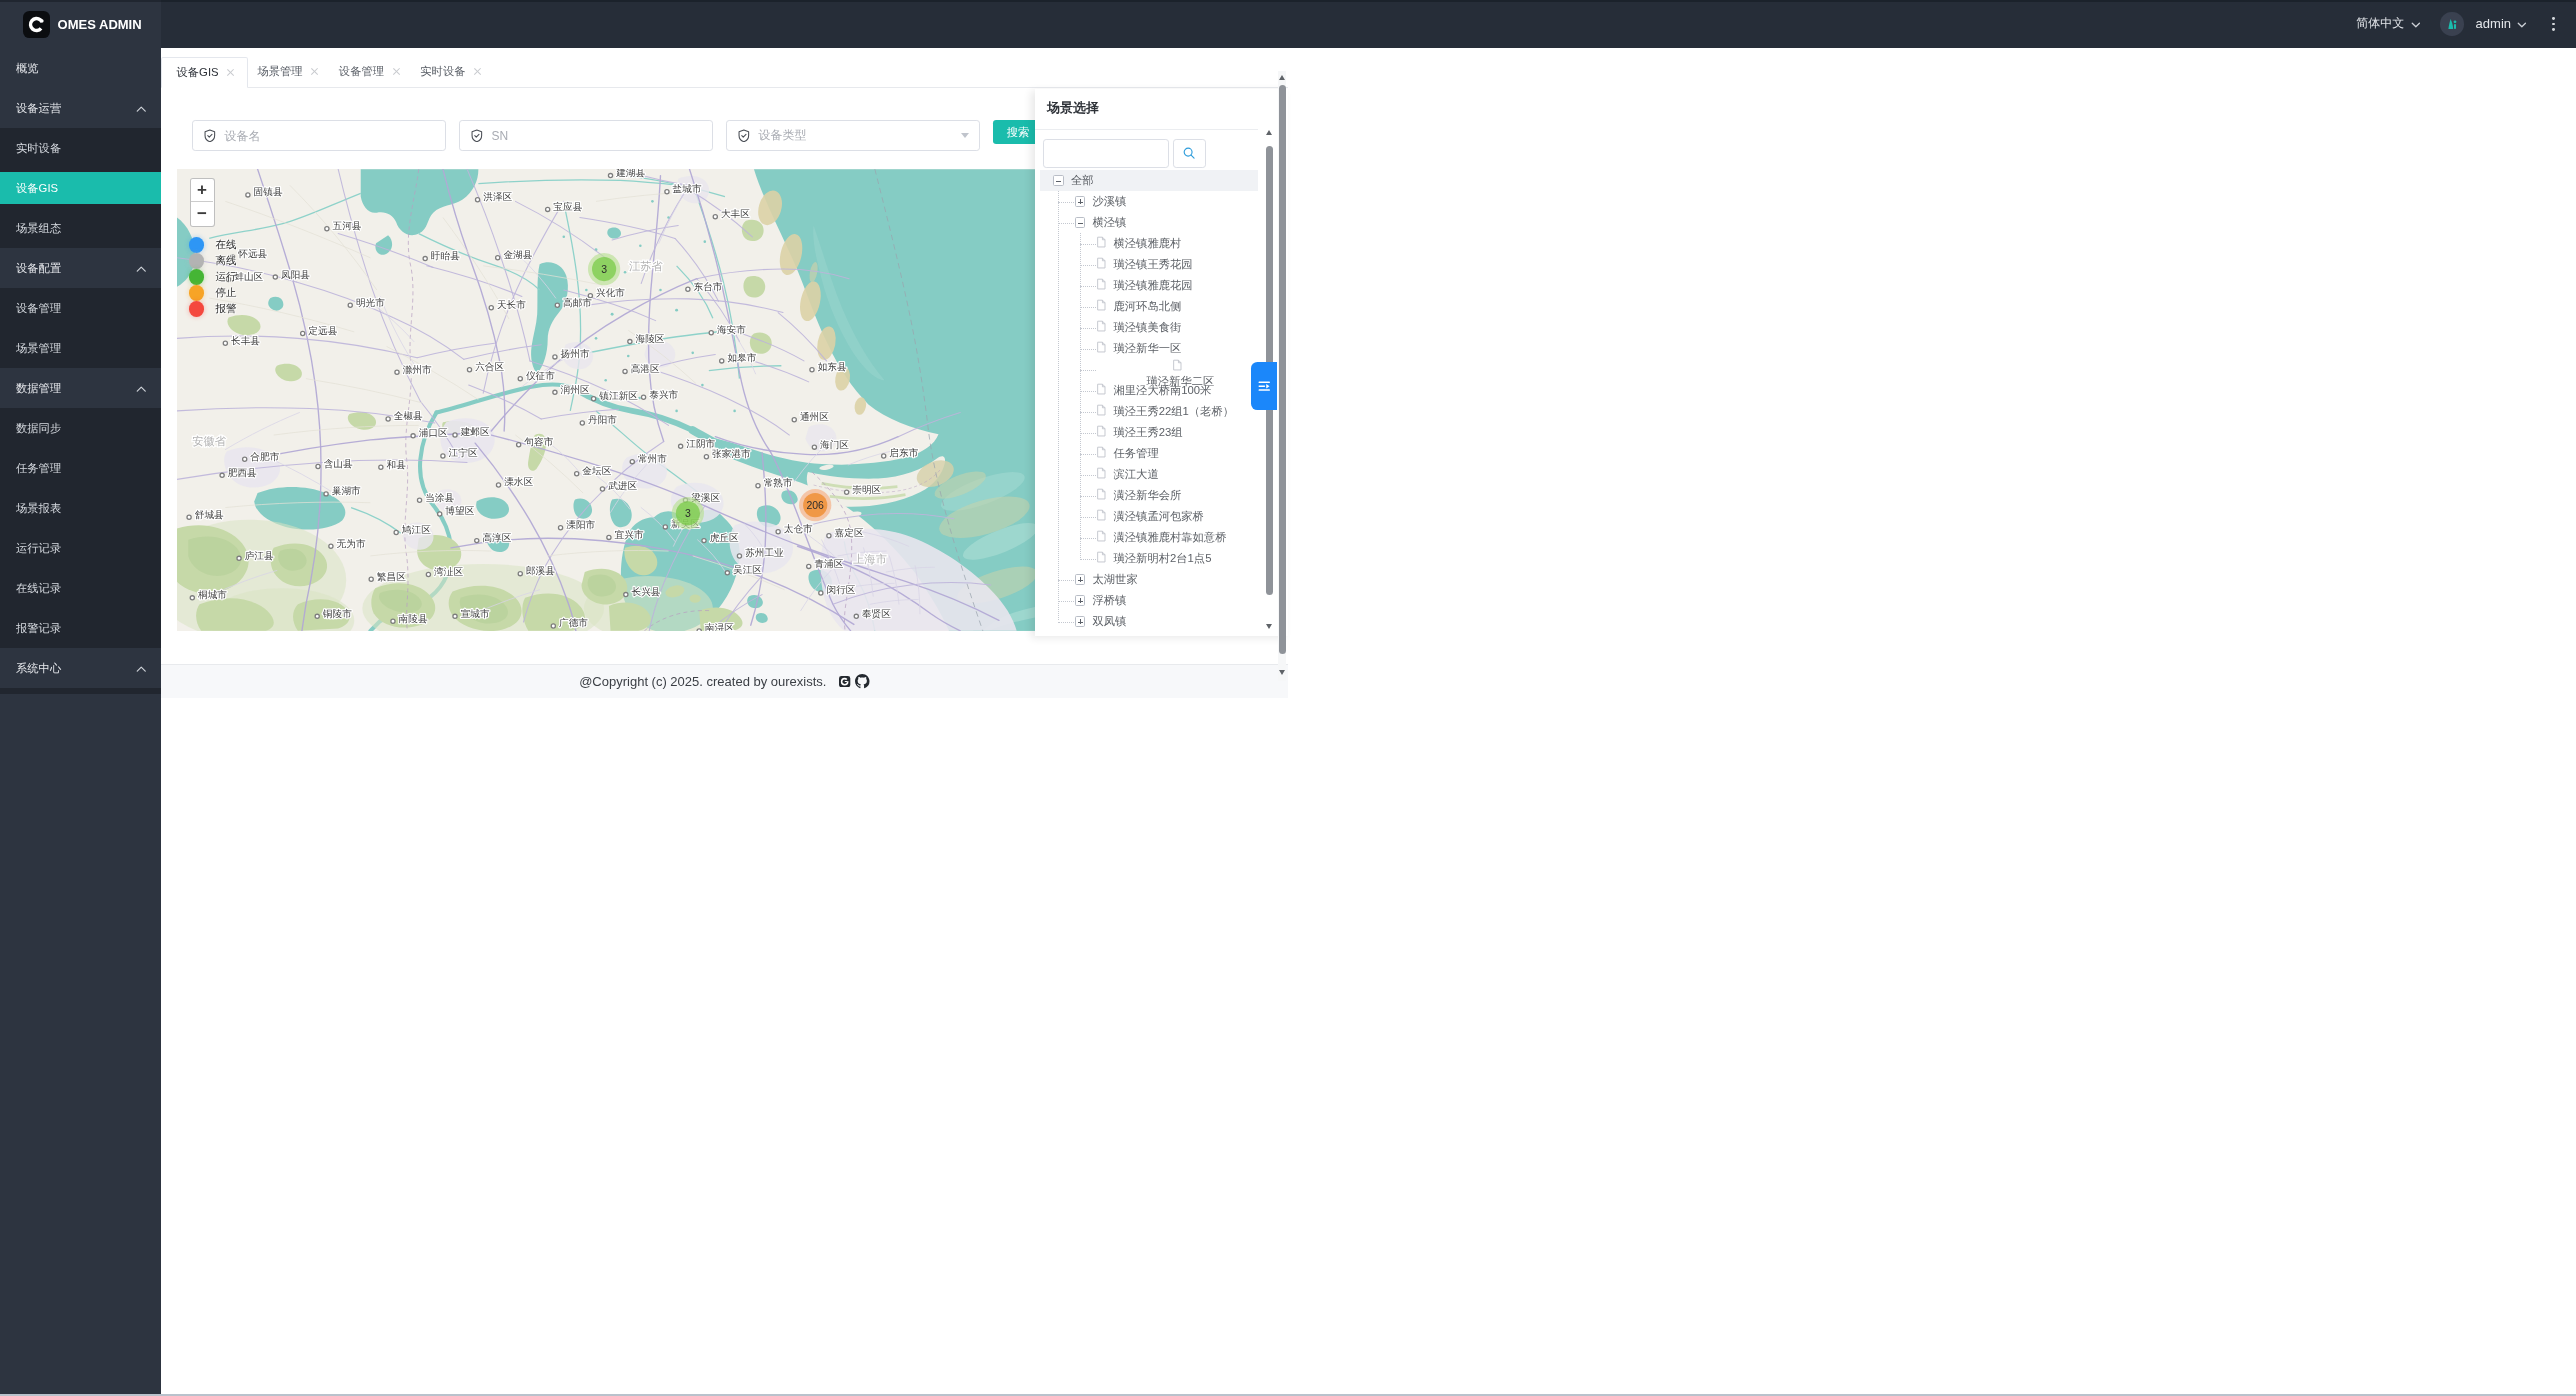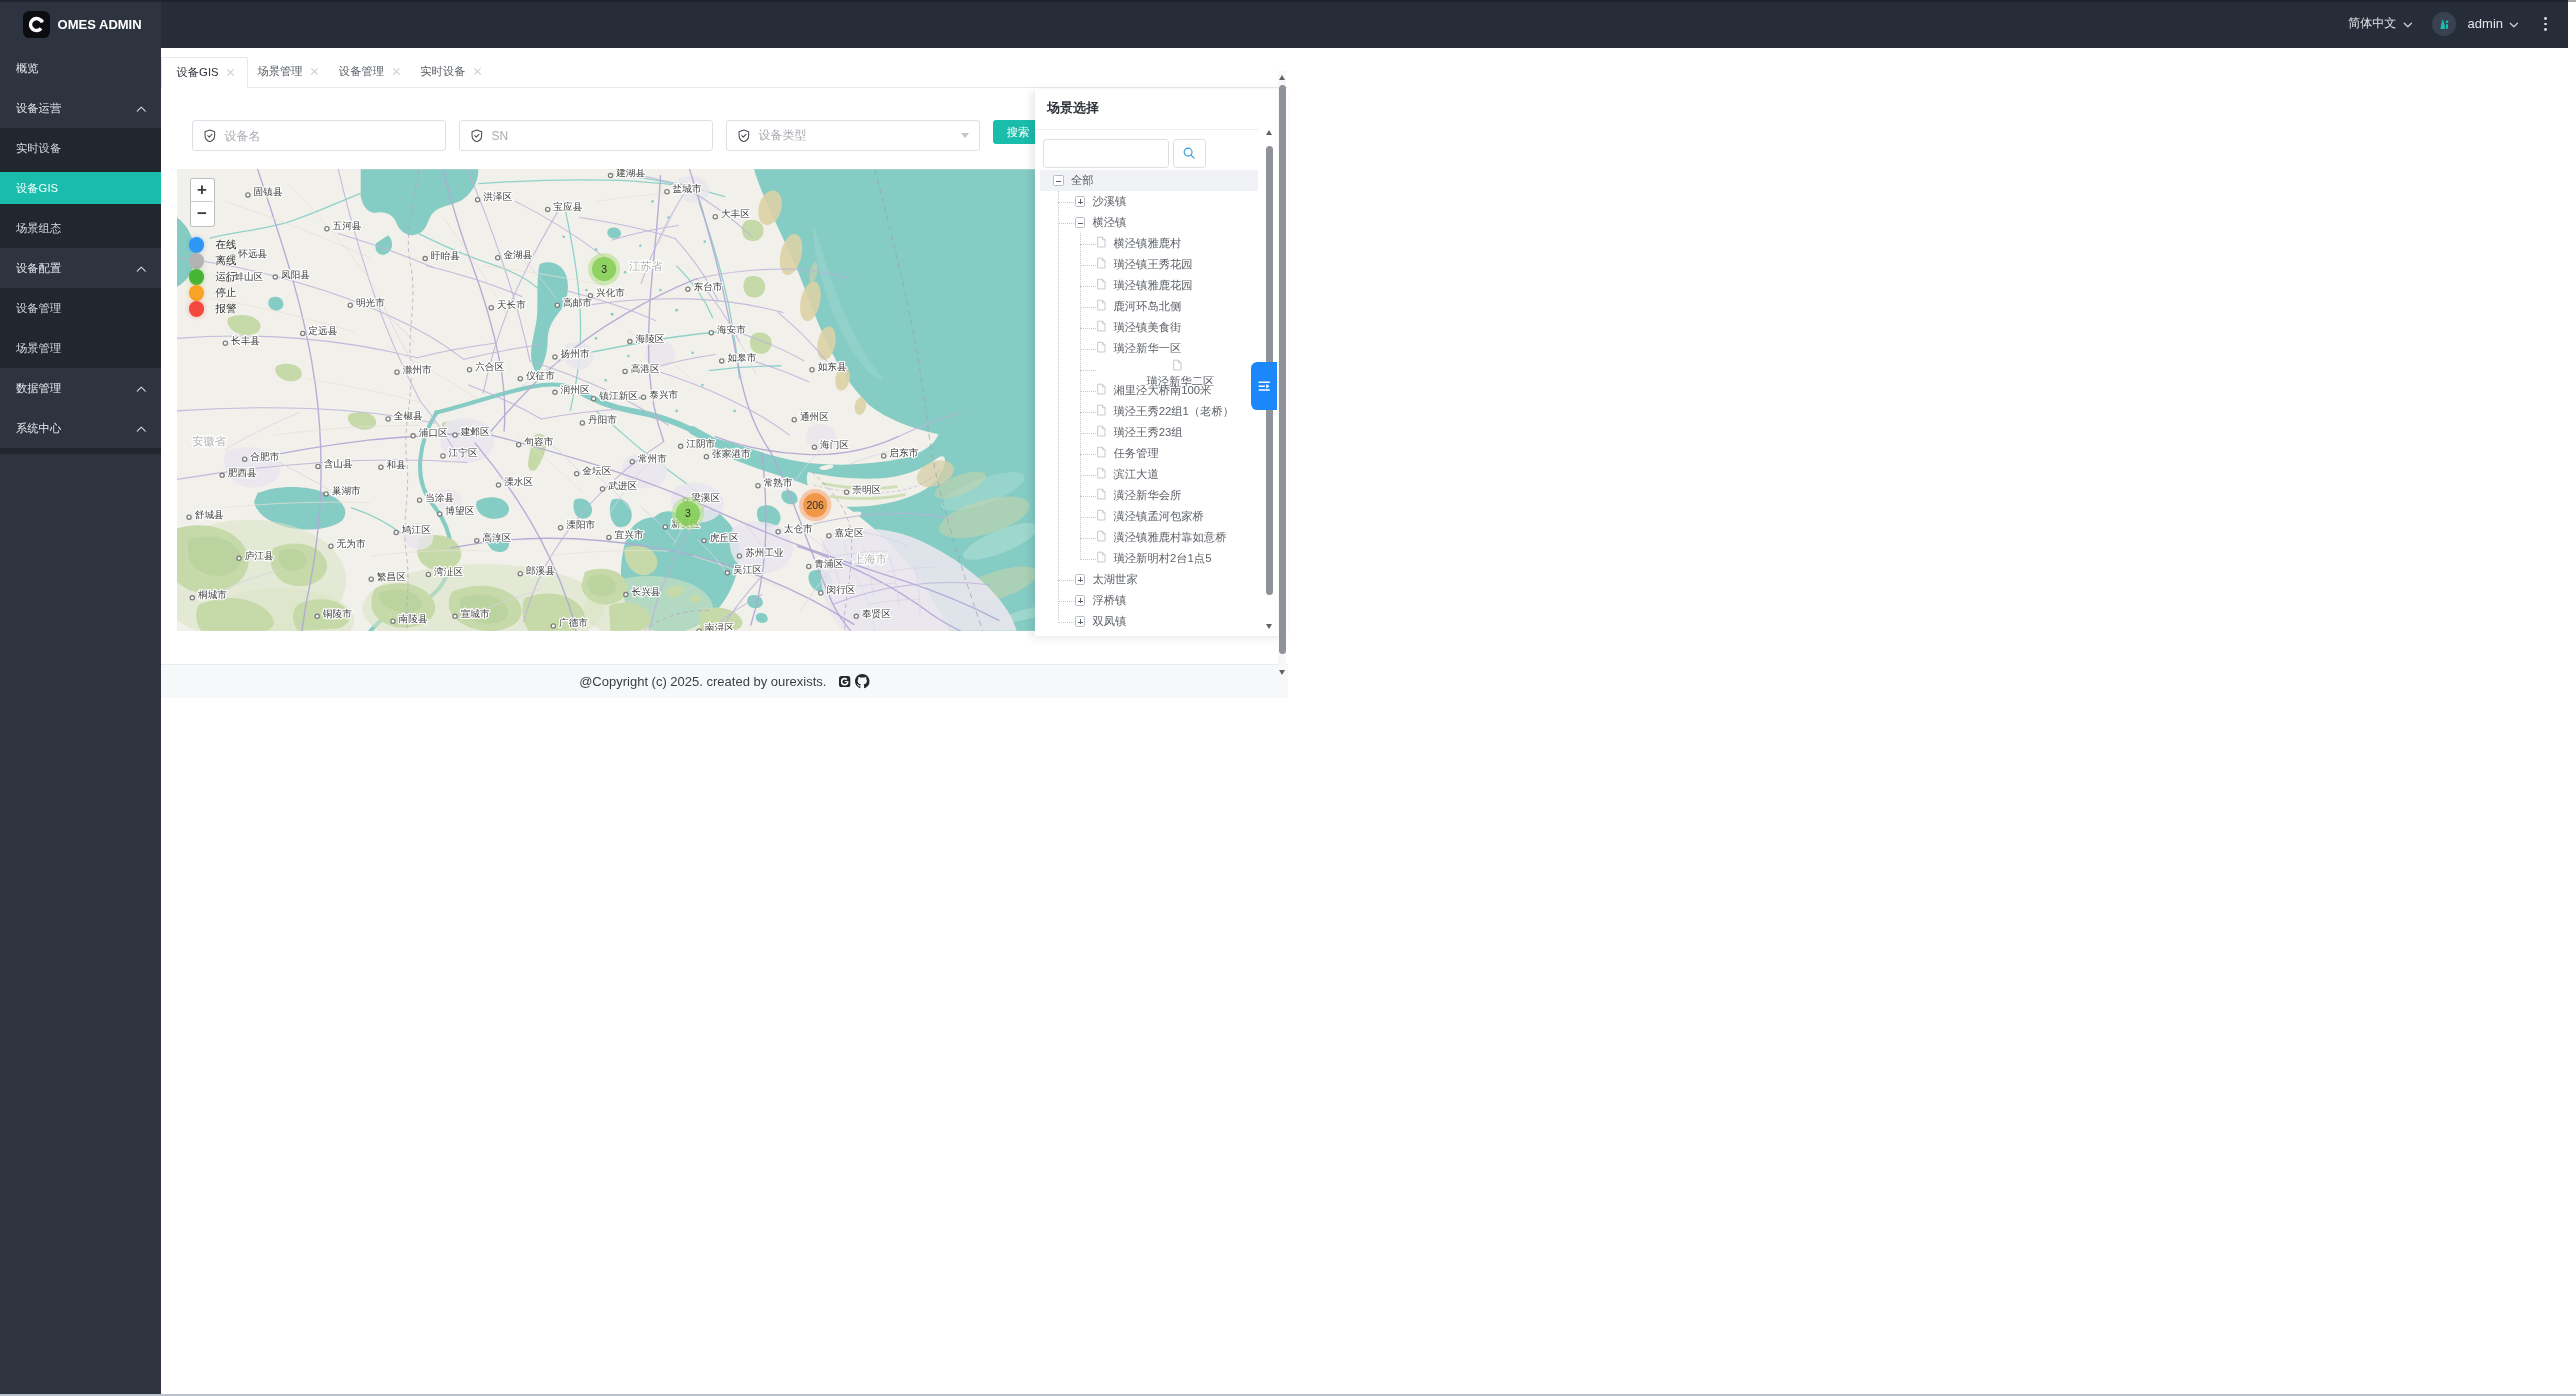--- a/index.html
+++ b/index.html
@@ -8,21 +8,21 @@
   .sidebar { position:fixed; left:0; top:0; bottom:0; width:161px; background:#2d3440; z-index:30; }
   .logo-row { height:48px; display:flex; align-items:center; padding-left:22.6px; }
   .logo-box { width:27px; height:27px; background:#0b0d10; border-radius:6.4px; display:flex; align-items:center; justify-content:center; }
   .logo-title { color:#fff; font-size:13px; font-weight:700; letter-spacing:0; margin-left:8px; white-space:nowrap; }
   .nav-item { height:40px; display:flex; align-items:center; padding:0 14.5px 0 16px; color:#e8eaee; font-size:11.3px; cursor:pointer; position:relative; }
   .nav-item .arrow { margin-left:auto; }
   .sub-menu { background:#21262f; }
   .sub-item { height:40px; display:flex; align-items:center; padding:0 16px; color:#d6dae0; font-size:11.3px; cursor:pointer; }
   .sub-item.active { height:32px; margin:4px 0; background:#1abcac; color:#fff; }
   
-  .header { position:fixed; left:161px; right:8px; top:0; height:48px; background:#262d38; display:flex; align-items:center; z-index:25; }
+  .header { position:fixed; left:161px; right:0; top:0; height:48px; background:#262d38; display:flex; align-items:center; z-index:25; }
   .header-right { margin-left:auto; display:flex; align-items:center; padding-right:13px; }
   .lang { color:#e3e6ea; font-size:12px; display:flex; align-items:center; cursor:pointer; }
   .chev-down { display:inline-block; margin-left:6.4px; }
   .avatar { width:23.4px; height:23.4px; border-radius:50%; background:#3a4150; margin-left:20px; display:flex; align-items:center; justify-content:center; overflow:hidden; cursor:pointer; }
   .username { color:#e3e6ea; font-size:13px; margin-left:12px; display:flex; align-items:center; cursor:pointer; }
   .dots { margin-left:25px; margin-right:8px; cursor:pointer; display:flex; flex-direction:column; align-items:center; }
   .dots i { width:2.9px; height:2.9px; border-radius:50%; background:#d6d9dd; margin:1.4px 0; }
   .top-strip { position:fixed; left:0; top:0; right:0; height:1.6px; background:rgba(10,14,20,.35); z-index:40; }
   .bottom-strip { position:fixed; left:0; bottom:0; right:0; height:1.6px; background:#b9c2cc; z-index:40; }
   
@@ -124,20 +124,28 @@
       </div>
       <div class="sub-menu">
         <div class="sub-item">设备管理</div>
         <div class="sub-item">场景管理</div>
       </div>
       <div class="nav-item">
         <span>数据管理</span>
         <span class="arrow"><svg width="10.5" height="6.4" viewBox="0 0 13 8">
             <path d="M1.5 6.5 L6.5 1.5 L11.5 6.5" fill="none" stroke="#cdd1d7" stroke-width="1.5" stroke-linecap="round" stroke-linejoin="round"></path>
           </svg></span>
+      </div>
+      <div class="sub-menu">
+        <div class="sub-item">数据同步</div>
+        <div class="sub-item">任务管理</div>
+        <div class="sub-item">场景报表</div>
+        <div class="sub-item">运行记录</div>
+        <div class="sub-item">在线记录</div>
+        <div class="sub-item">报警记录</div>
       </div>
       <div class="nav-item">
         <span>系统中心</span>
         <span class="arrow"><svg width="10.5" height="6.4" viewBox="0 0 13 8">
             <path d="M1.5 6.5 L6.5 1.5 L11.5 6.5" fill="none" stroke="#cdd1d7" stroke-width="1.5" stroke-linecap="round" stroke-linejoin="round"></path>
           </svg></span>
       </div>
       <div class="sub-menu" style="height: 5.6px;"></div>
     </nav>
 </aside>

